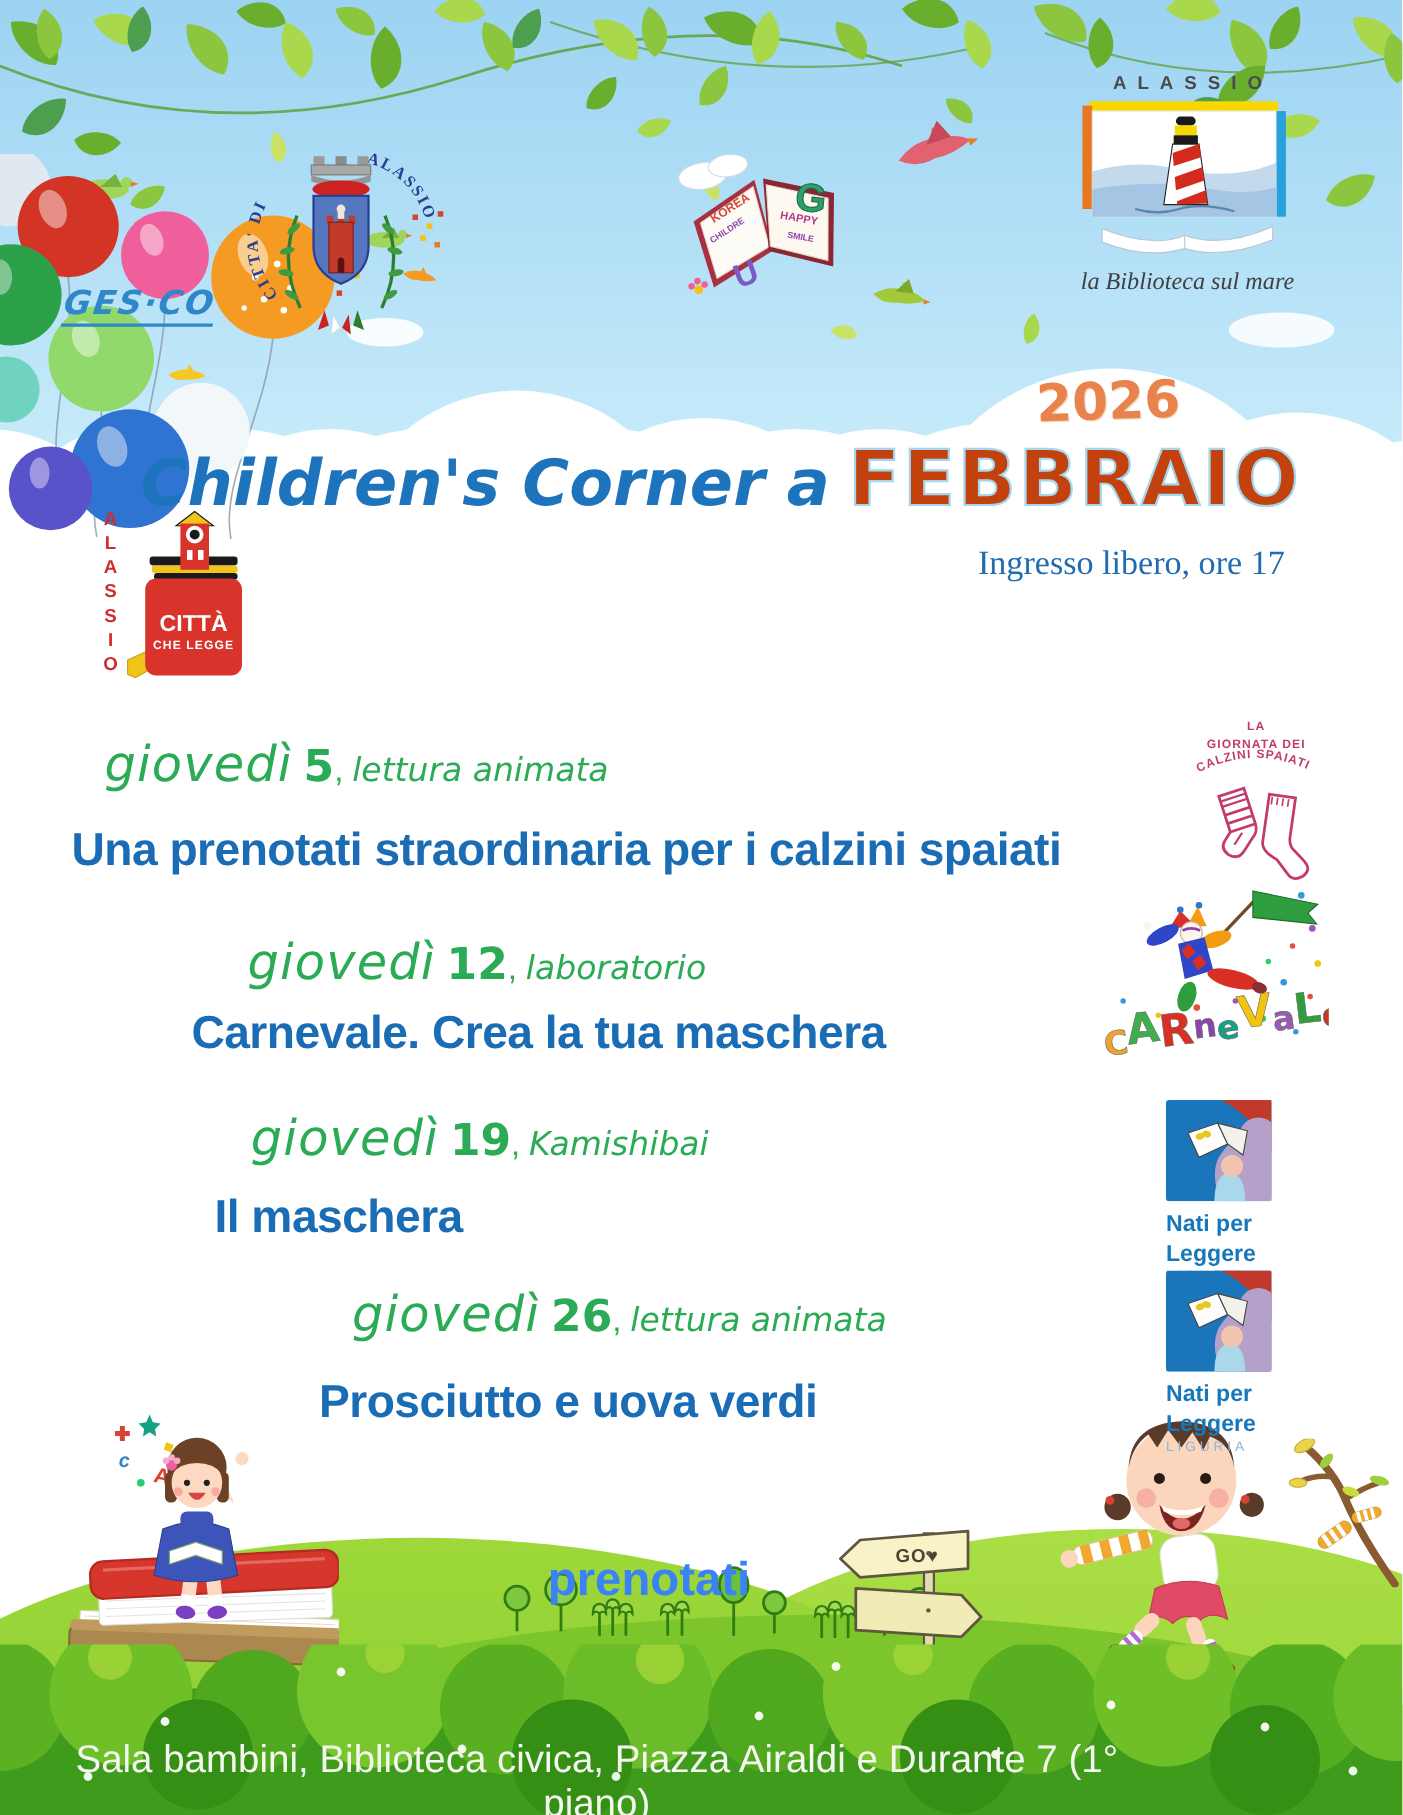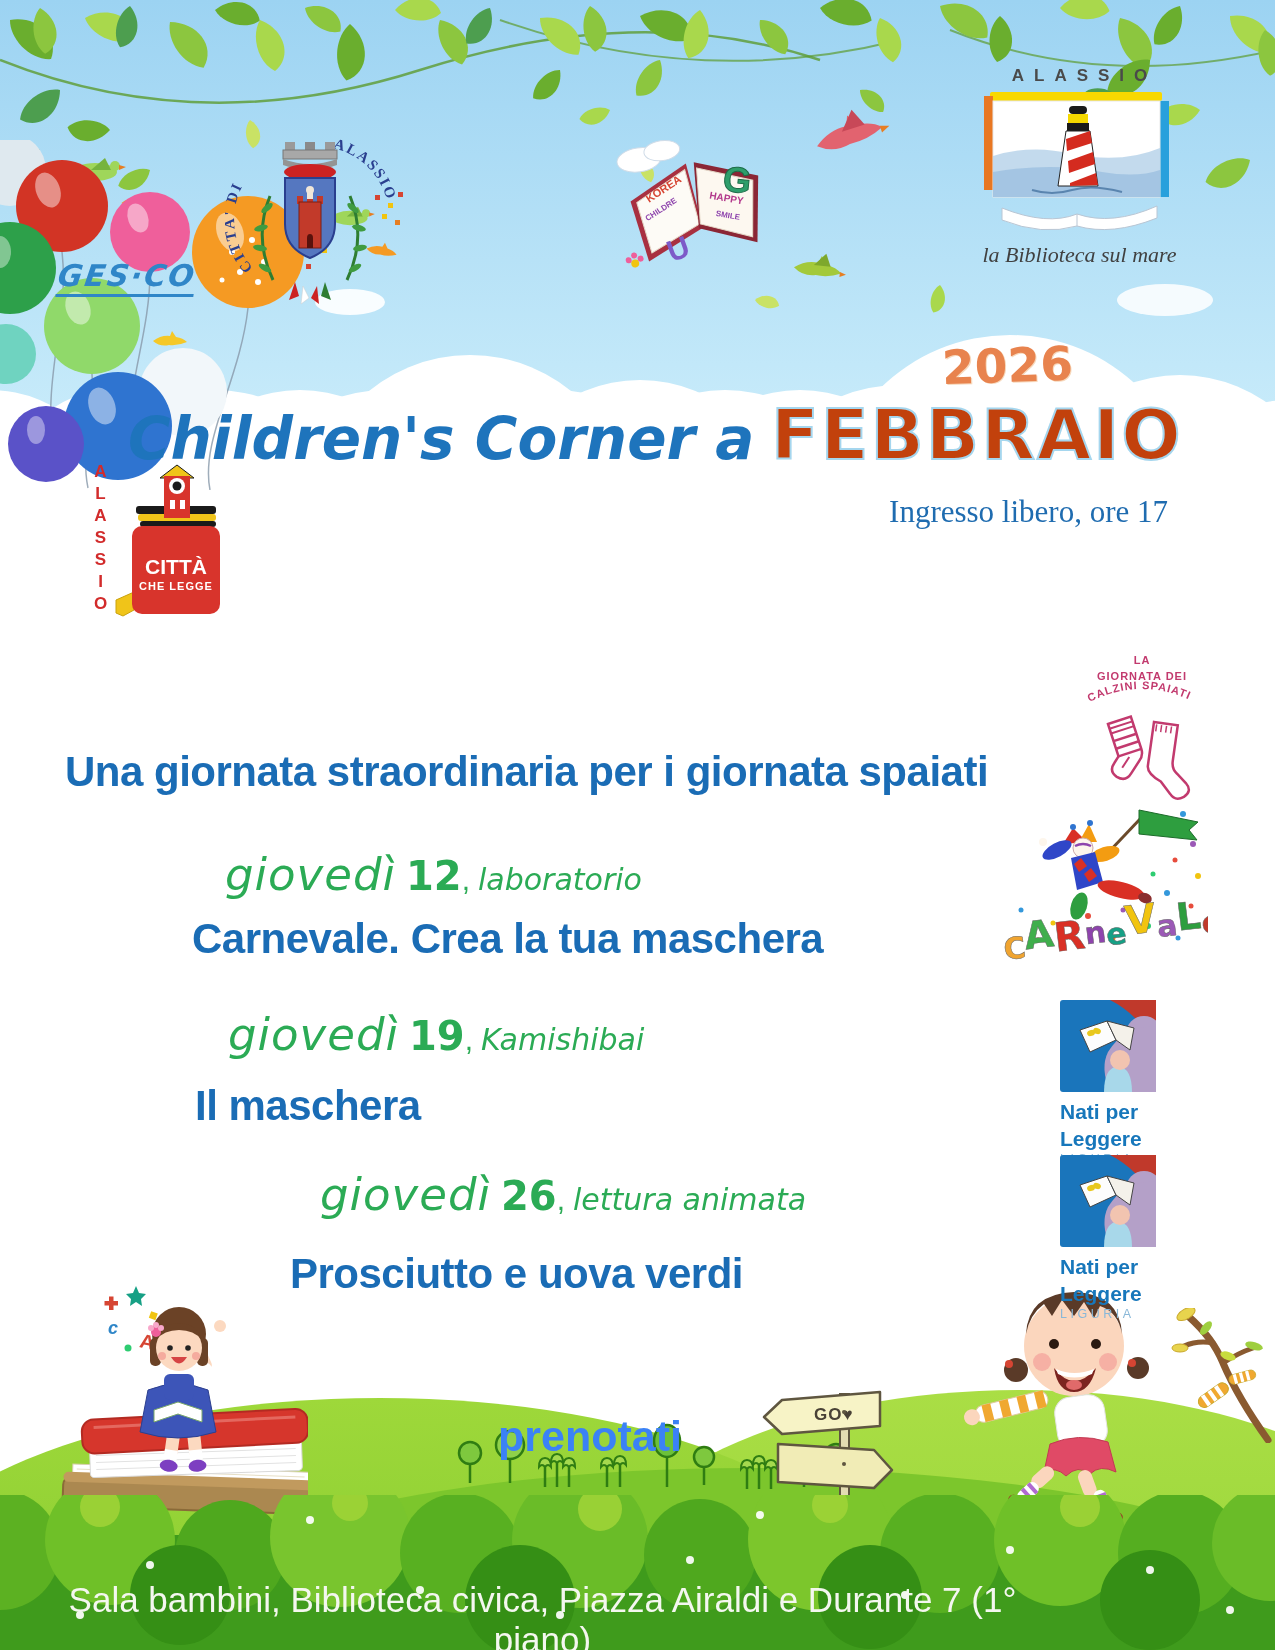--- a/index.html
+++ b/index.html
@@ -28,21 +28,21 @@
   .contact-line2{font-size:21px;color:#1f6cb0;margin-top:12px;}
   
   .ev-day{color:#2bab55;white-space:nowrap;z-index:5;}
   .hand{font-family:"DejaVu Sans",sans-serif;font-style:italic;}
   .ev-day .dayword{font-size:45px;letter-spacing:1px;}
   .ev-day .date{font-family:"DejaVu Sans",sans-serif;font-weight:bold;font-size:40px;margin-left:10px;}
   .ev-day .sep{font-size:30px;}
   .ev-day .etype{font-size:30px;margin-left:8px;}
   .ev-title{font-weight:bold;font-size:42px;color:#1a6cb5;letter-spacing:-0.5px;white-space:nowrap;z-index:5;}
   .ev1d{left:95px;top:668px;}   .ev1t{left:65px;top:748px;}
-  .ev2d{left:225px;top:848px;}  .ev2t{left:192px;top:915px;}
+  .ev2d{left:225px;top:848px;}  .ev2t{left:174px;top:915px;}
   .ev3d{left:228px;top:1008px;} .ev3t{left:195px;top:1082px;}
   .ev4d{left:320px;top:1168px;} .ev4t{left:290px;top:1250px;}
   
   .calzini{left:1072px;top:648px;z-index:5;}
   .carnevale{left:993px;top:798px;z-index:5;}
   .npl{width:110px;z-index:5;}
   .npl1{left:1060px;top:1000px;}
   .npl2{left:1060px;top:1155px;}
   .npl-l1{font-size:21px;font-weight:bold;color:#1777bb;line-height:23px;margin-top:4px;}
   .npl-l3{font-size:12.5px;color:#8ab8d8;letter-spacing:3.5px;margin-top:2px;}
@@ -432,21 +432,24 @@
       <rect x="22" y="64" width="88" height="88" rx="10" fill="#d8342c"></rect>
       <text x="66" y="112" text-anchor="middle" font-size="21" font-weight="bold" fill="#ffffff" font-family="Liberation Sans, sans-serif">CITTÀ</text>
       <text x="66" y="128" text-anchor="middle" font-size="11" font-weight="bold" fill="#ffffff" letter-spacing="1" font-family="Liberation Sans, sans-serif">CHE LEGGE</text>
     </svg>
   </div>
 
   <div class="abs contact">
     <div class="contact-line1">Ingresso libero, ore 17</div>
   </div>
 
-  <div class="abs ev-title ev1t">Una giornata straordinaria per i giornata spaiati</div>
+  <div class="abs ev-day ev1d">
+    <span class="hand dayword">giovedì</span><span class="date">5</span><span class="sep">,</span><span class="hand etype">lettura animata</span>
+  </div>
+  <div class="abs ev-title ev1t">Una prenotati straordinaria per i calzini spaiati</div>
 
   <div class="abs ev-day ev2d">
     <span class="hand dayword">giovedì</span><span class="date">12</span><span class="sep">,</span><span class="hand etype">laboratorio</span>
   </div>
   <div class="abs ev-title ev2t">Carnevale. Crea la tua maschera</div>
 
   <div class="abs ev-day ev3d">
     <span class="hand dayword">giovedì</span><span class="date">19</span><span class="sep">,</span><span class="hand etype">Kamishibai</span>
   </div>
   <div class="abs ev-title ev3t">Il maschera</div>

